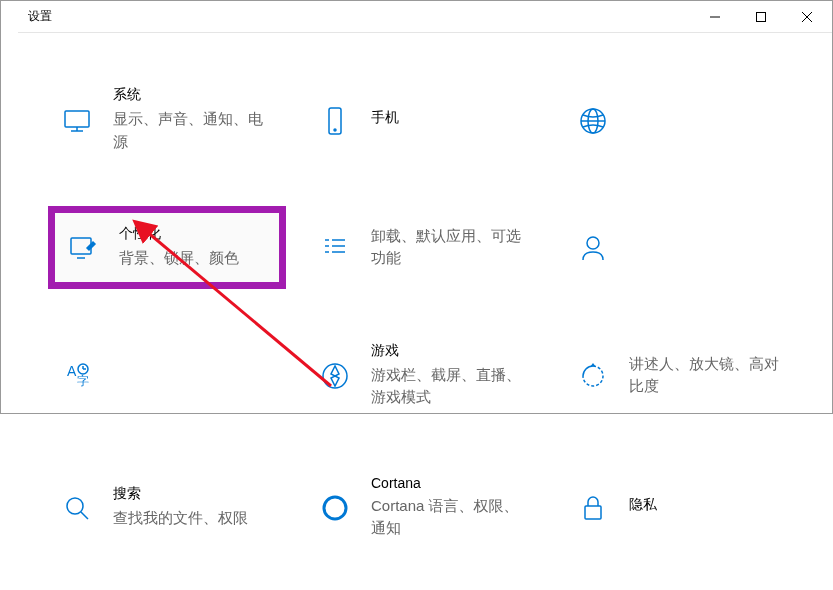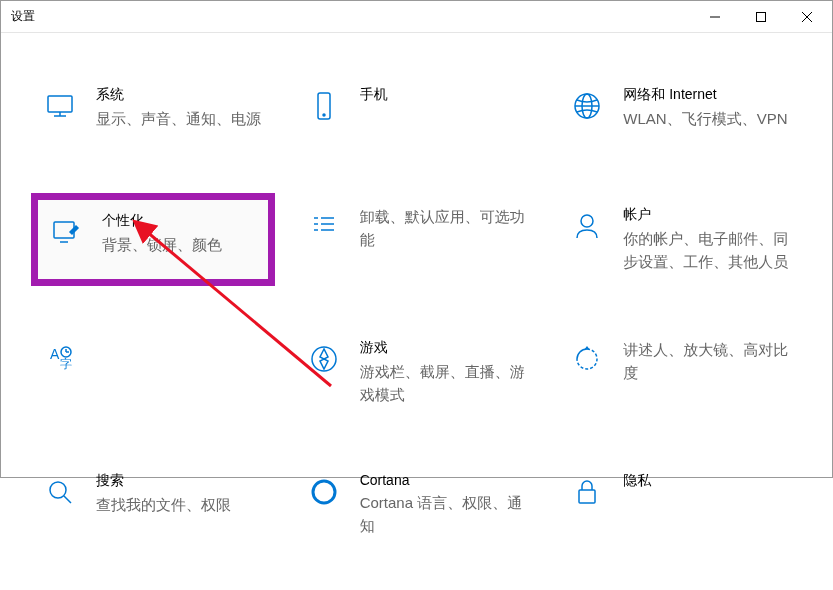--- a/index.html
+++ b/index.html
@@ -10,24 +10,25 @@
     body {
       font-family: "Microsoft YaHei", "Segoe UI", sans-serif;
       background: #fff;
       width: 833px;
       height: 590px;
       overflow: hidden;
       position: relative;
     }
     .window {
       width: 833px;
-      height: 478px;
+      height: 414px;
       border: 1px solid #999;
       background: #fff;
       position: relative;
+      padding-left: 17px;
     }
     .titlebar {
       height: 32px;
       display: flex;
       align-items: center;
       padding: 0 2px 0 10px;
       border-bottom: 1px solid #e5e5e5;
     }
     .titlebar-title {
       font-size: 12px;
@@ -50,21 +51,21 @@
       padding: 40px 30px 20px 30px;
     }
     .settings-grid {
       display: grid;
       grid-template-columns: repeat(3, 1fr);
       column-gap: 20px;
       row-gap: 40px;
     }
     .settings-item {
       display: flex;
-      align-items: flex-start;
+      align-items: center;
       padding: 12px 10px;
       cursor: pointer;
       border: 1px solid transparent;
       min-height: 80px;
     }
     .settings-item.selected {
       border: 7px solid #a21caf;
       background: #fafafa;
     }
     .settings-icon {
@@ -156,24 +157,20 @@
       <div class="settings-item">
         <div class="settings-icon">
           <svg width="32" height="32" viewBox="0 0 32 32" fill="none" stroke="#0078d4" stroke-width="1.5">
             <circle cx="16" cy="16" r="12"></circle>
             <ellipse cx="16" cy="16" rx="5" ry="12"></ellipse>
             <line x1="4" y1="16" x2="28" y2="16"></line>
             <path d="M6 10 Q16 14 26 10"></path>
             <path d="M6 22 Q16 18 26 22"></path>
           </svg>
         </div>
-        <div class="settings-text">
-          <div class="settings-title">网络和 Internet</div>
-          <div class="settings-desc">WLAN、飞行模式、VPN</div>
-        </div>
       </div>
 
       <div class="settings-item selected">
         <div class="settings-icon">
           <svg width="32" height="32" viewBox="0 0 32 32" fill="none" stroke="#0078d4" stroke-width="1.5">
             <rect x="4" y="6" width="20" height="16" rx="1"></rect>
             <line x1="10" y1="26" x2="18" y2="26"></line>
             <path d="M20 16 L26 10 L28 12 L22 18 Z" fill="#0078d4"></path>
           </svg>
         </div>
@@ -198,24 +195,20 @@
           <div class="settings-desc">卸载、默认应用、可选功能</div>
         </div>
       </div>
 
       <div class="settings-item">
         <div class="settings-icon">
           <svg width="32" height="32" viewBox="0 0 32 32" fill="none" stroke="#0078d4" stroke-width="1.5">
             <circle cx="16" cy="11" r="6"></circle>
             <path d="M6 28 Q6 20 16 20 Q26 20 26 28"></path>
           </svg>
-        </div>
-        <div class="settings-text">
-          <div class="settings-title">帐户</div>
-          <div class="settings-desc">你的帐户、电子邮件、同步设置、工作、其他人员</div>
         </div>
       </div>
 
       <div class="settings-item">
         <div class="settings-icon">
           <svg width="32" height="32" viewBox="0 0 32 32" fill="none" stroke="#0078d4" stroke-width="1.5">
             <text x="6" y="16" font-size="14" fill="#0078d4" stroke="none" font-family="sans-serif">A</text>
             <text x="16" y="25" font-size="12" fill="#0078d4" stroke="none" font-family="sans-serif">字</text>
             <circle cx="22" cy="9" r="5"></circle>
             <line x1="22" y1="6" x2="22" y2="9"></line>

